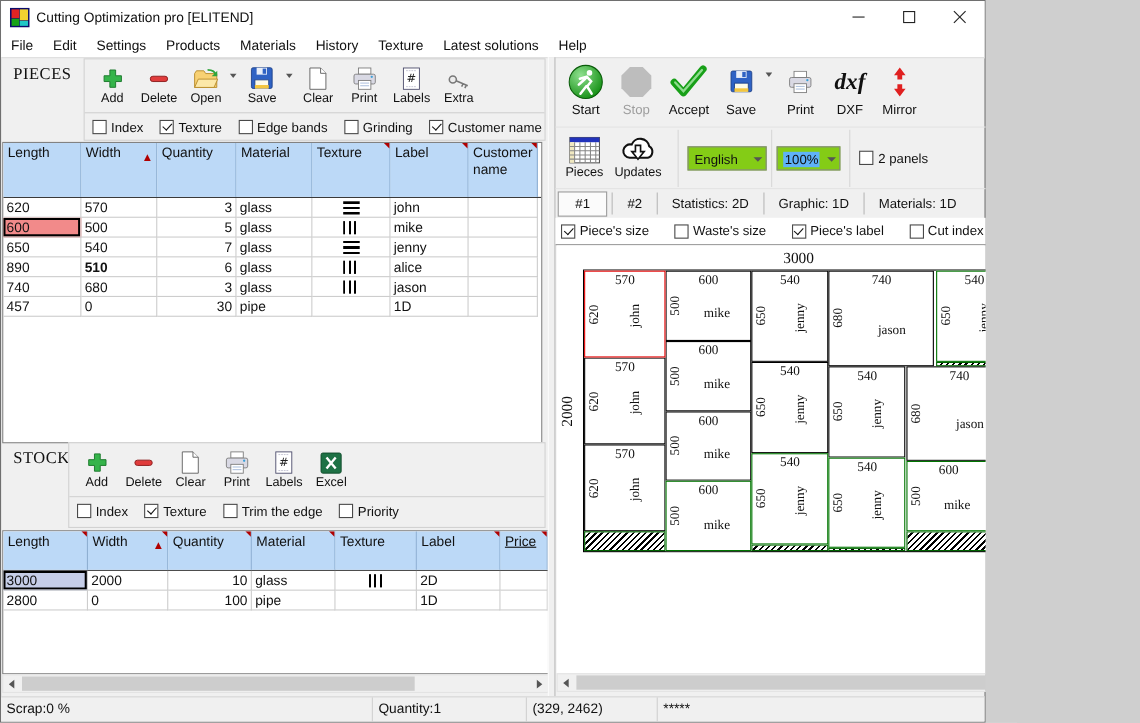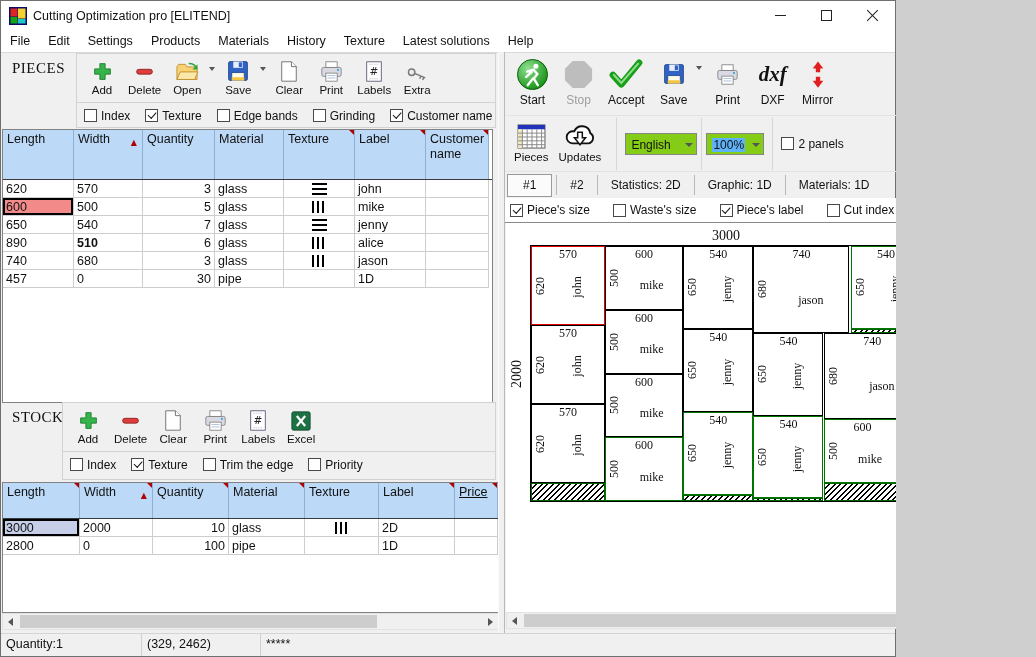--- a/index.html
+++ b/index.html
@@ -742,17 +742,18 @@
       <div class="sb-arrow down"></div>
     </div>
     <div class="hscroll rhs">
       <div class="sb-arrow left"></div>
       <div class="sb-thumb" style="left:17px;width:448px;"></div>
       <div class="sb-arrow rightA"></div>
     </div>
   </div>
 
   <div class="statusbar" id="statusbar">
+      <div class="sbp" style="width: 337px;">Scrap:0 %</div>
       <div class="sbp" style="width: 140px;">Quantity:1</div>
       <div class="sbp" style="width: 119px;">(329, 2462)</div>
       <div class="sbp" style="width: 95px;">*****</div>
     </div>
 </div>
 
 </body></html>

